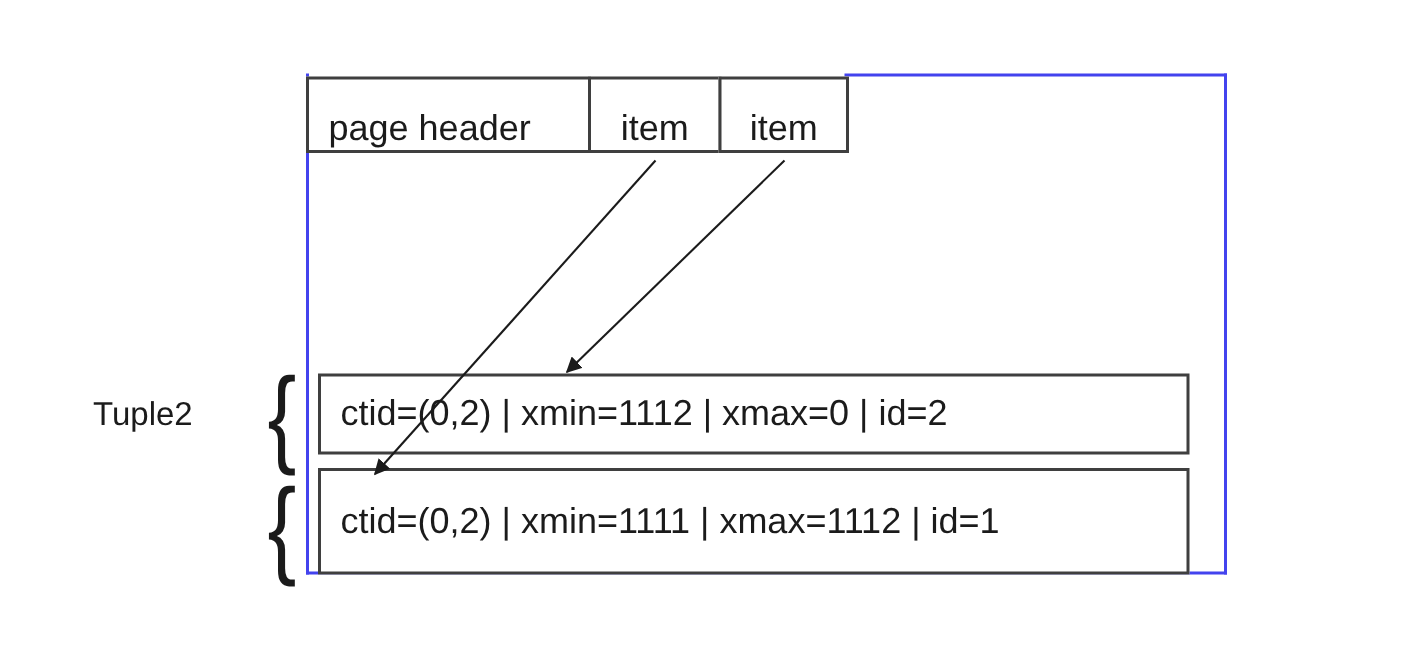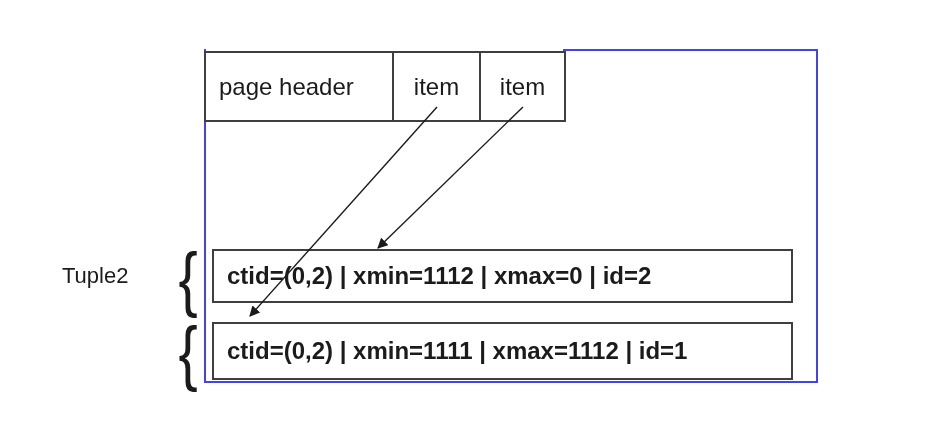--- a/index.html
+++ b/index.html
@@ -33,25 +33,25 @@
 
   
   .header-row {
     position: absolute;
     left: 204px; top: 51px;
     display: flex;
     z-index: 2;
   }
   .cell {
     box-sizing: border-box;
-    height: 71px;
+    height: 51px;
     background: #ffffff;
     border: 2px solid var(--c-box_border, #3f3f3f);
     display: flex;
-    align-items: center;
+    align-items: flex-end;
     font-size: 24px;
     white-space: nowrap;
   }
   .cell + .cell { margin-left: -2px; }
   .cell-pageheader { width: 190px; justify-content: flex-start; padding-left: 13px; }
   .cell-item-1 { width: 89px; justify-content: center; }
   .cell-item-2 { width: 87px; justify-content: center; }
 
   
   .tuple-box {
@@ -60,24 +60,23 @@
     width: 581px;
     box-sizing: border-box;
     background: #ffffff;
     border: 2px solid var(--c-box_border, #3f3f3f);
     display: flex;
     align-items: center;
     padding-left: 13px;
     font-size: 24px;
     white-space: nowrap;
     z-index: 2;
-    font-weight: bold;
   }
   .tuple-box-2 { top: 249px; height: 54px; }
-  .tuple-box-1 { top: 322px; height: 58px; }
+  .tuple-box-1 { top: 312px; height: 71px; }
 
   
   .tuple-label {
     position: absolute;
     left: 62px;
     transform: translateY(-50%);
     font-size: 22px;
     white-space: nowrap;
     z-index: 2;
   }

